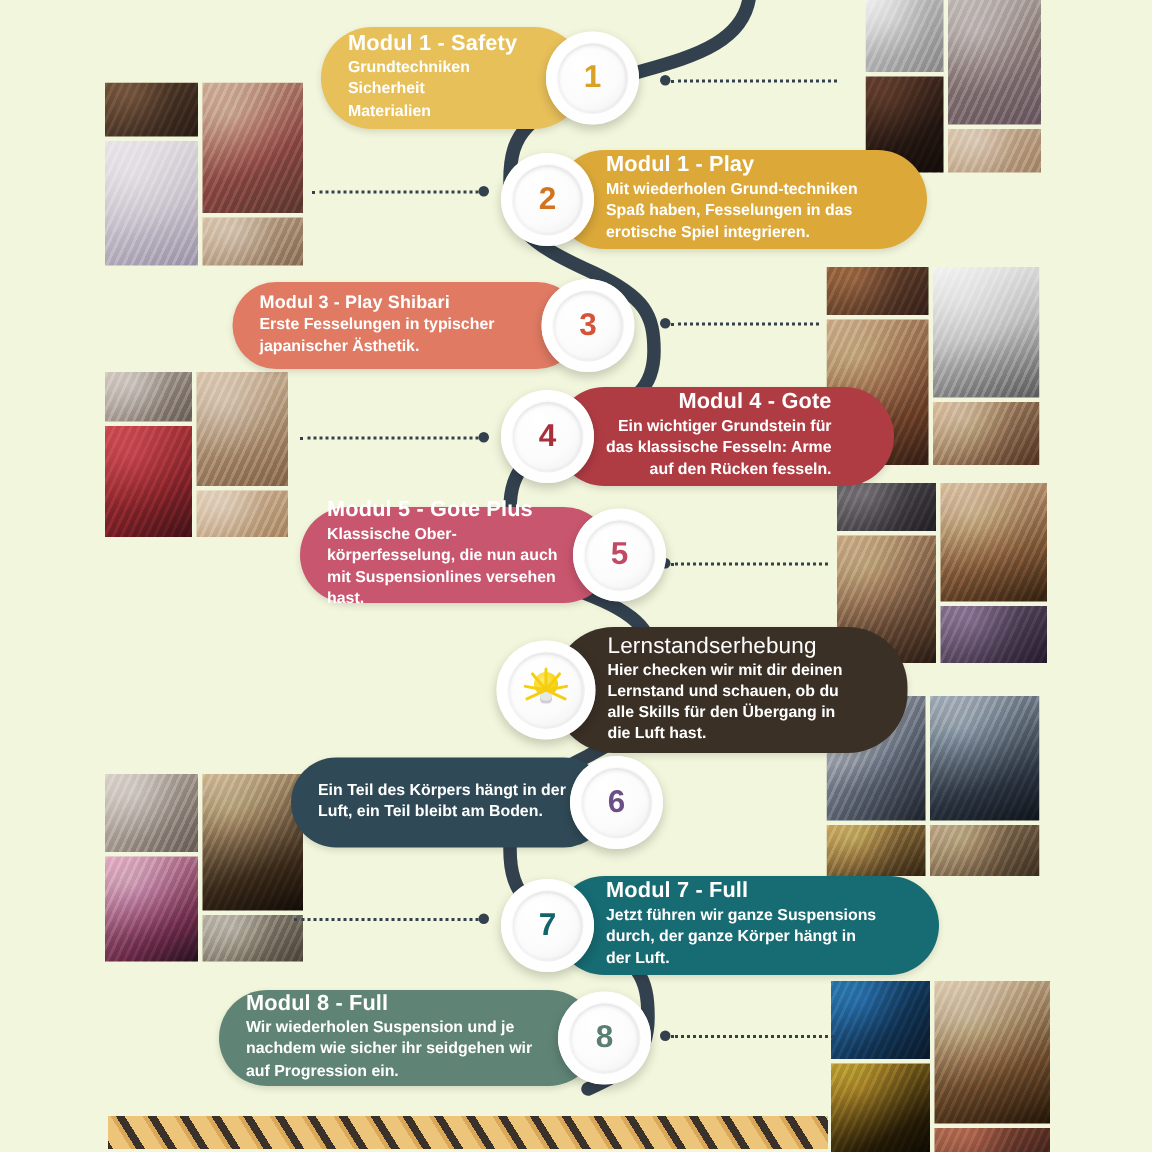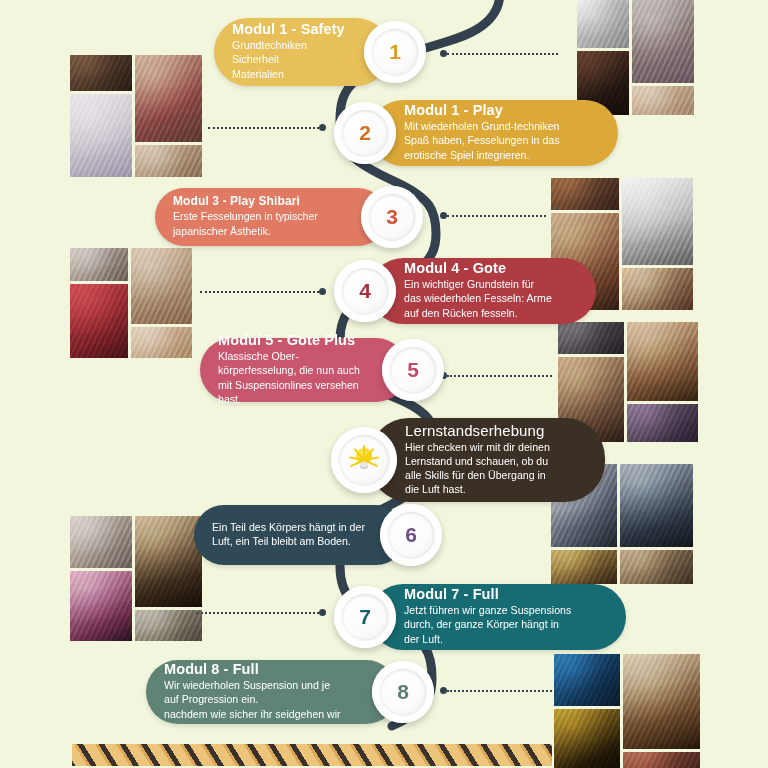--- a/index.html
+++ b/index.html
@@ -27,21 +27,21 @@
   .row.left{flex-direction:row;}
   .row.right{flex-direction:row;}
   .pill{
     border-radius:40px;display:flex;align-items:center;
     box-shadow:0 2px 5px rgba(0,0,0,.12);
     position:relative;
   }
   .txt{padding:8px 14px 10px 18px;color:#ffffff;}
   .ttl{font-size:14.5px;font-weight:700;letter-spacing:.1px;margin-bottom:1px;white-space:nowrap;}
   .ttl.lg{font-size:12px;}
-  .desc{font-size:10.6px;font-weight:400;line-height:1.33;}
+  .desc{font-size:10.6px;font-weight:700;line-height:1.33;}
 
   
   .badge{
     width:62px;height:62px;border-radius:50%;flex:0 0 62px;
     background:radial-gradient(circle at 34% 28%, #ffffff 0%, #f4f4f4 55%, #e2e2e2 100%);
     display:flex;align-items:center;justify-content:center;
     box-shadow:0 3px 7px rgba(0,0,0,.20), inset 0 0 0 7px rgba(255,255,255,.92);
     position:relative;
   }
   .badge .inner{
@@ -225,24 +225,24 @@
     <div class="badge" style="margin-left:-26px;">
       <div class="inner" style="color:#d4543a;">3</div>
     </div>
   </div>
 
   <div class="row right" style="left:334px;top:258px;">
     <div class="badge" style="margin-right:-26px;z-index:2;">
       <div class="inner" style="color:#a8303a;">4</div>
     </div>
     <div class="pill" style="background:#b03c43;height:66px;width:226px;">
-      <div class="txt" style="padding-left:34px;">
+      <div class="txt" style="padding-left:34px;text-align:right;">
         <div class="ttl">Modul 4 - Gote</div>
         <div class="desc">Ein wichtiger Grundstein für</div>
-        <div class="desc">das wiederholen Fesseln: Arme</div>
+        <div class="desc">das klassische Fesseln: Arme</div>
         <div class="desc">auf den Rücken fesseln.</div>
       </div>
     </div>
   </div>
 
   <div class="row left" style="left:200px;top:338px;">
     <div class="pill" style="background:#c9566f;height:64px;width:208px;">
       <div class="txt">
         <div class="ttl">Modul 5 - Gote Plus</div>
         <div class="desc">Klassische Ober-</div>
@@ -307,22 +307,22 @@
         <div class="desc">der Luft.</div>
       </div>
     </div>
   </div>
 
   <div class="row left" style="left:146px;top:660px;">
     <div class="pill" style="background:#5f8476;height:64px;width:252px;">
       <div class="txt">
         <div class="ttl">Modul 8 - Full</div>
         <div class="desc">Wir wiederholen Suspension und je</div>
+        <div class="desc">nachdem wie sicher ihr seidgehen wir</div>
         <div class="desc">auf Progression ein.</div>
-        <div class="desc">nachdem wie sicher ihr seidgehen wir</div>
       </div>
     </div>
     <div class="badge" style="margin-left:-26px;">
       <div class="inner" style="color:#5a7f71;">8</div>
     </div>
   </div>
 
   <div id="rope">
     <div class="core"></div>
     <div class="strands"></div>

